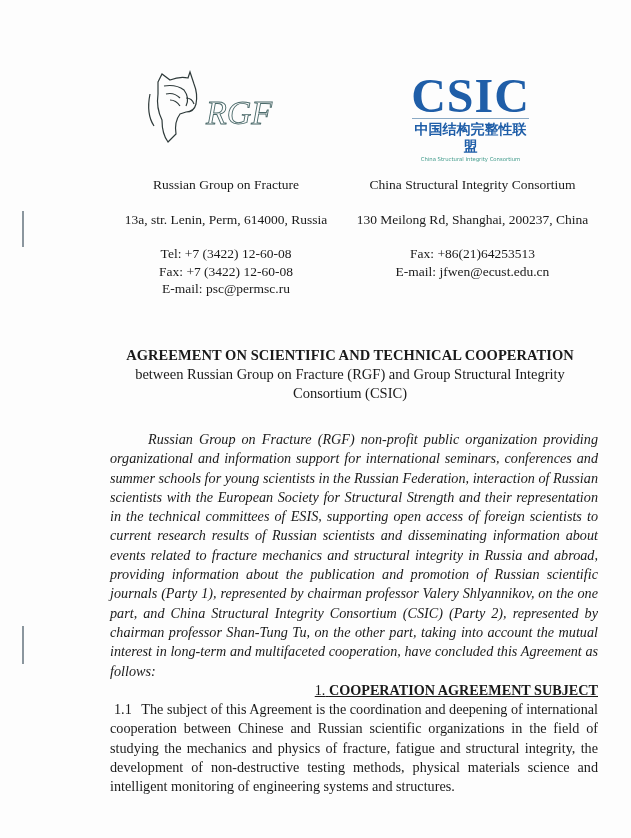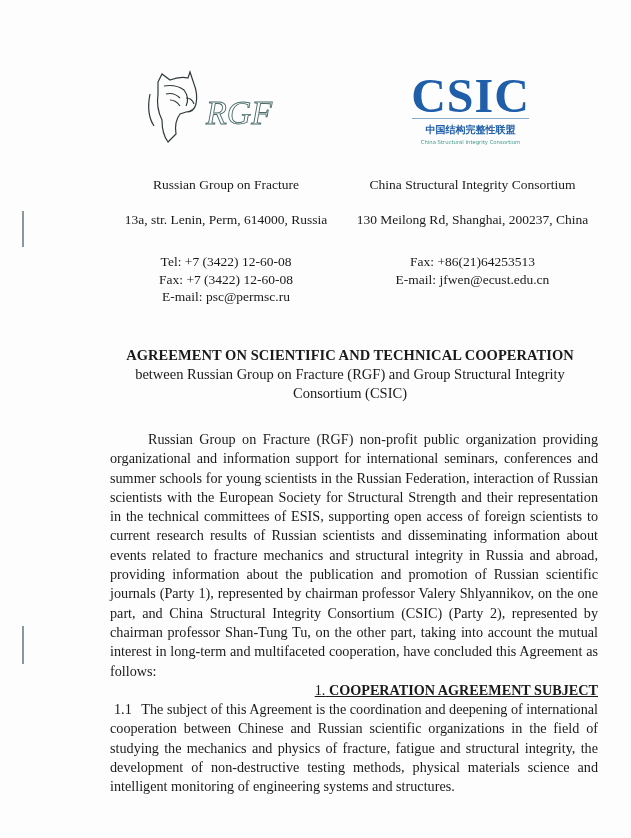--- a/index.html
+++ b/index.html
@@ -19,47 +19,47 @@
   .logo-rgf { position: absolute; left: 140px; top: 64px; width: 160px; height: 90px; }
   .logo-csic { position: absolute; left: 408px; top: 76px; width: 125px; height: 78px; text-align: center; }
   .csic-mark {
     font-family: "Liberation Serif", serif; font-weight: bold;
     font-size: 48px; line-height: 40px; letter-spacing: 1px;
     color: #1f5ea8;
   }
   .csic-rule { height: 1px; background: #8aa9c4; margin: 2px 4px 2px 4px; }
   .csic-cn {
     font-family: "DejaVu Sans", sans-serif; font-weight: bold;
-    font-size: 10px; line-height: 17px; color: #1f5ea8; letter-spacing: 0px;
+    font-size: 14px; line-height: 17px; color: #1f5ea8; letter-spacing: 0px;
   }
   .csic-en {
     font-family: "DejaVu Sans", sans-serif;
     font-size: 5.3px; line-height: 8px; color: #3f9a8a;
   }
 
   
   .col { position: absolute; top: 176px; text-align: center; font-size: 13.5px; line-height: 17px; }
   .col-left { left: 112px; width: 228px; }
   .col-right { left: 345px; width: 255px; }
   .col .org { height: 17px; }
   .col .addr { margin-top: 18px; height: 17px; }
-  .col .contact { margin-top: 25px; }
+  .col .contact { margin-top: 17px; }
   .col .contact div { height: 17.5px; }
 
   
   .title-block { position: absolute; top: 346px; left: 100px; width: 500px; text-align: center; font-size: 14.5px; line-height: 19px; }
   .title-main { font-weight: bold; font-size: 14.5px; letter-spacing: 0.05px; }
 
   
   .body-text {
     position: absolute; left: 110px; width: 488px; top: 430px;
     font-size: 14.2px; line-height: 19.3px; text-align: justify;
   }
   .body-text p { margin: 0; }
-  .indent { text-indent: 38px; }
+  .indent { text-indent: 38px; font-style: italic; }
   .section-head { text-align: right; font-weight: bold; text-decoration: underline; }
   .section-head .num { font-weight: normal; }
   .clause-num { display: inline-block; width: 24px; margin-left: 4px; }
 </style>
 </head>
 <body>
 
 <div class="page">
 
   <div class="edge-mark" style="left:22px; top:211px; height:36px;"></div>

